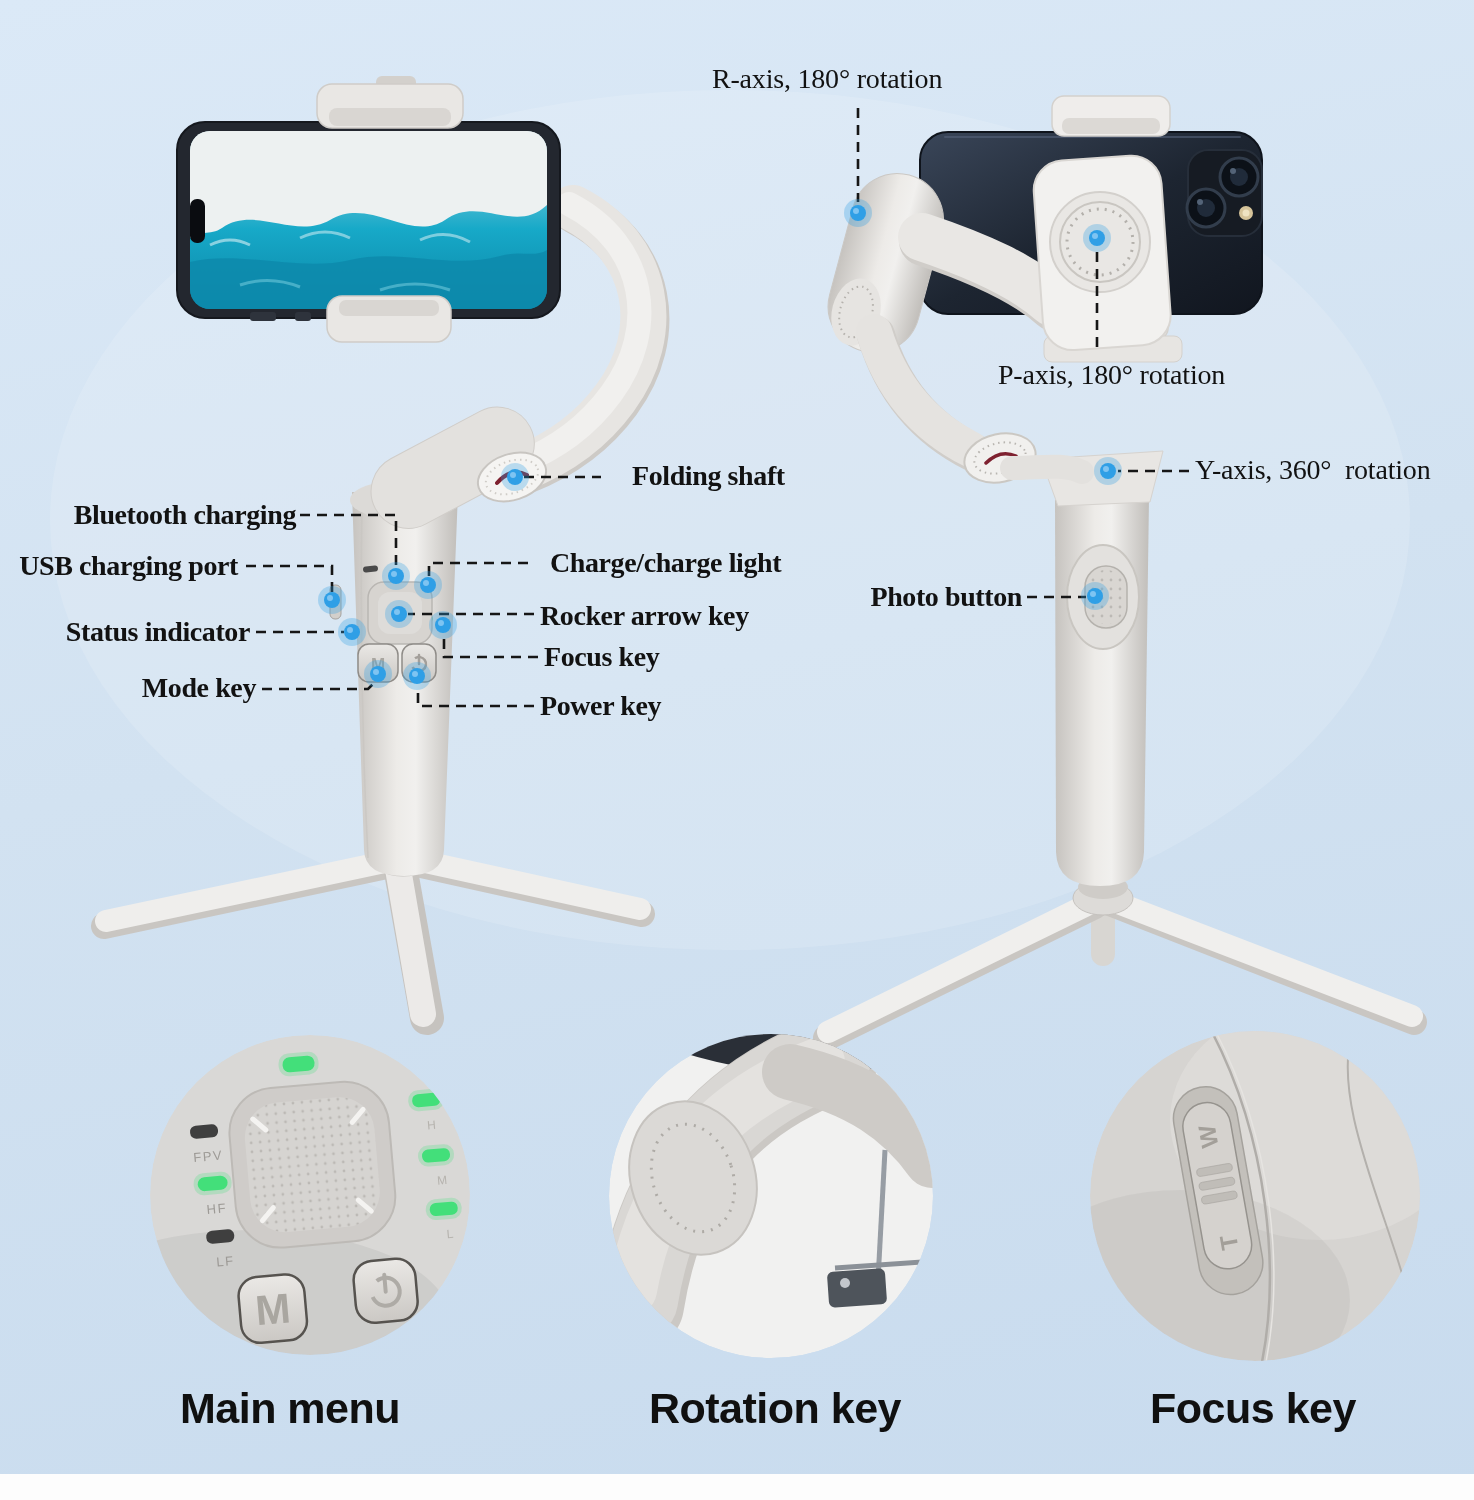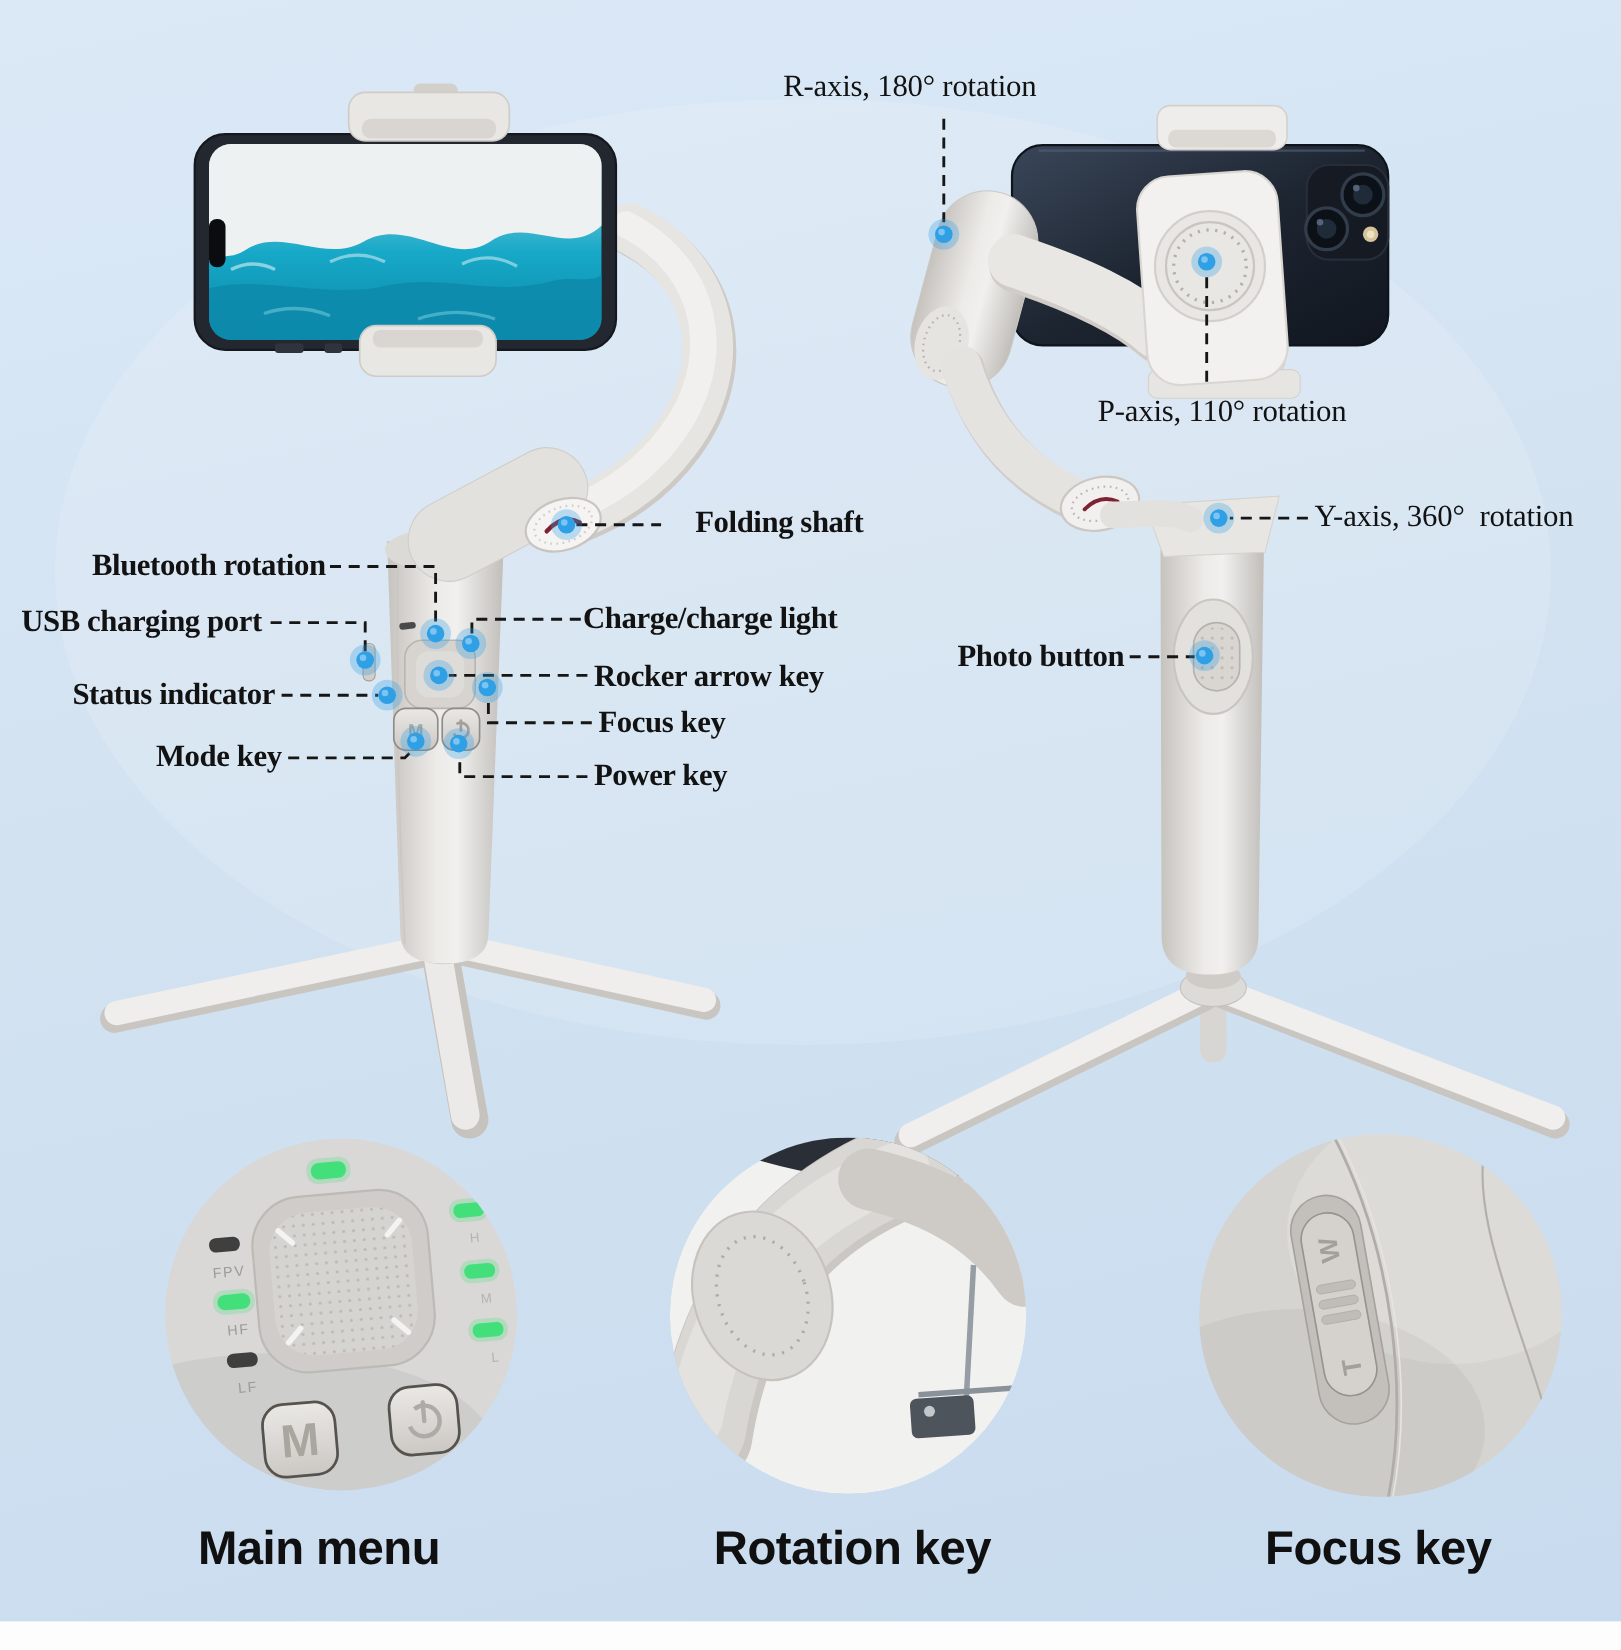--- a/index.html
+++ b/index.html
@@ -400,31 +400,31 @@
         </g>
     <g transform="translate(1095 596)">
           <circle r="14" class="marker-halo"></circle>
           <circle r="8" class="marker-core"></circle>
           <circle cx="-2" cy="-2" r="3" class="marker-glint"></circle>
         </g>
   </g>
 </svg>
 
   <div class="callout heavy" style="left:632px;top:459px">Folding shaft</div>
-  <div class="callout heavy" style="right:1178px;top:498px;text-align:right">Bluetooth rotation</div>
+  <div class="callout heavy" style="right:1178px;top:498px;text-align:right">Bluetooth charging</div>
   <div class="callout heavy" style="right:1236px;top:549px;text-align:right">USB charging port</div>
-  <div class="callout heavy" style="left:530px;top:546px">Charge/charge light</div>
+  <div class="callout heavy" style="left:550px;top:546px">Charge/charge light</div>
   <div class="callout heavy" style="left:540px;top:599px">Rocker arrow key</div>
   <div class="callout heavy" style="right:1224px;top:615px;text-align:left">Status indicator</div>
   <div class="callout heavy" style="left:544px;top:640px">Focus key</div>
   <div class="callout heavy" style="right:1218px;top:671px;text-align:center">Mode key</div>
   <div class="callout heavy" style="left:540px;top:689px">Power key</div>
 
   <div class="callout" style="left:712px;top:62px">R-axis, 180° rotation</div>
-  <div class="callout" style="left:998px;top:358px">P-axis, 110° rotation</div>
+  <div class="callout" style="left:998px;top:358px">P-axis, 180° rotation</div>
   <div class="callout" style="left:1195px;top:453px">Y-axis, 360°  rotation</div>
   <div class="callout heavy" style="right:452px;top:580px;text-align:right">Photo button</div>
 
   <div class="caption" style="left:775px;top:1384px">Rotation key</div>
   <div class="caption" style="left:290px;top:1384px">Main menu</div>
   <div class="caption" style="left:1253px;top:1384px">Focus key</div>
 
   <div id="footer-strip"></div>
 </div>
 

